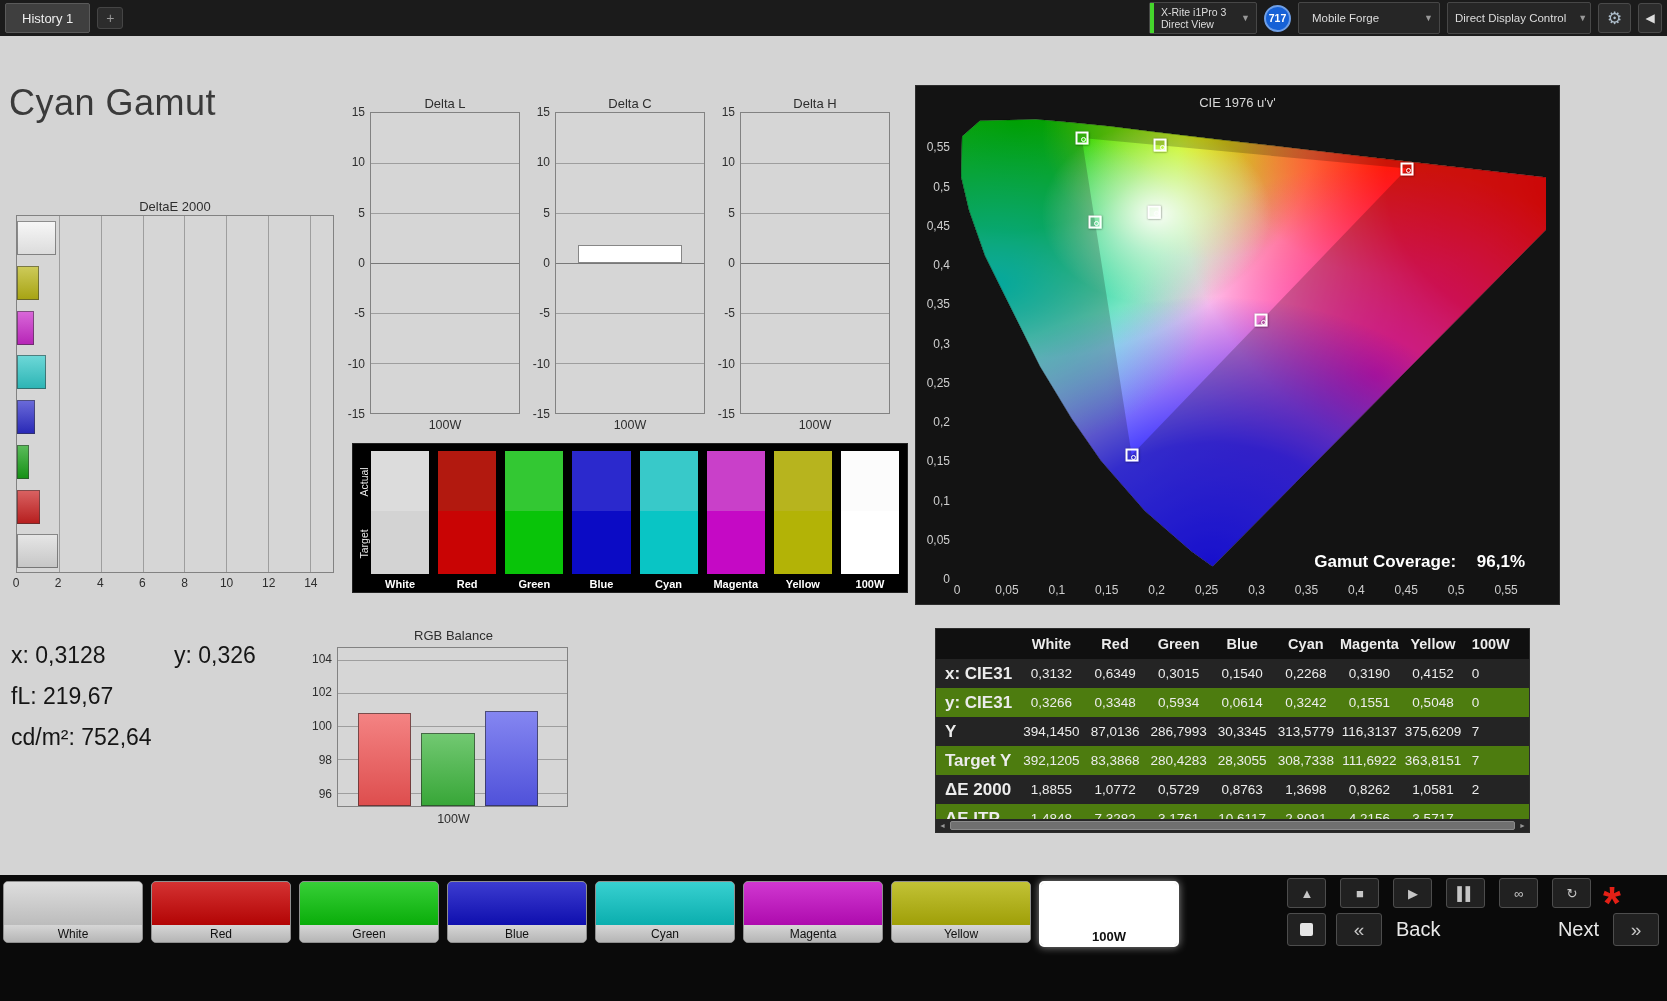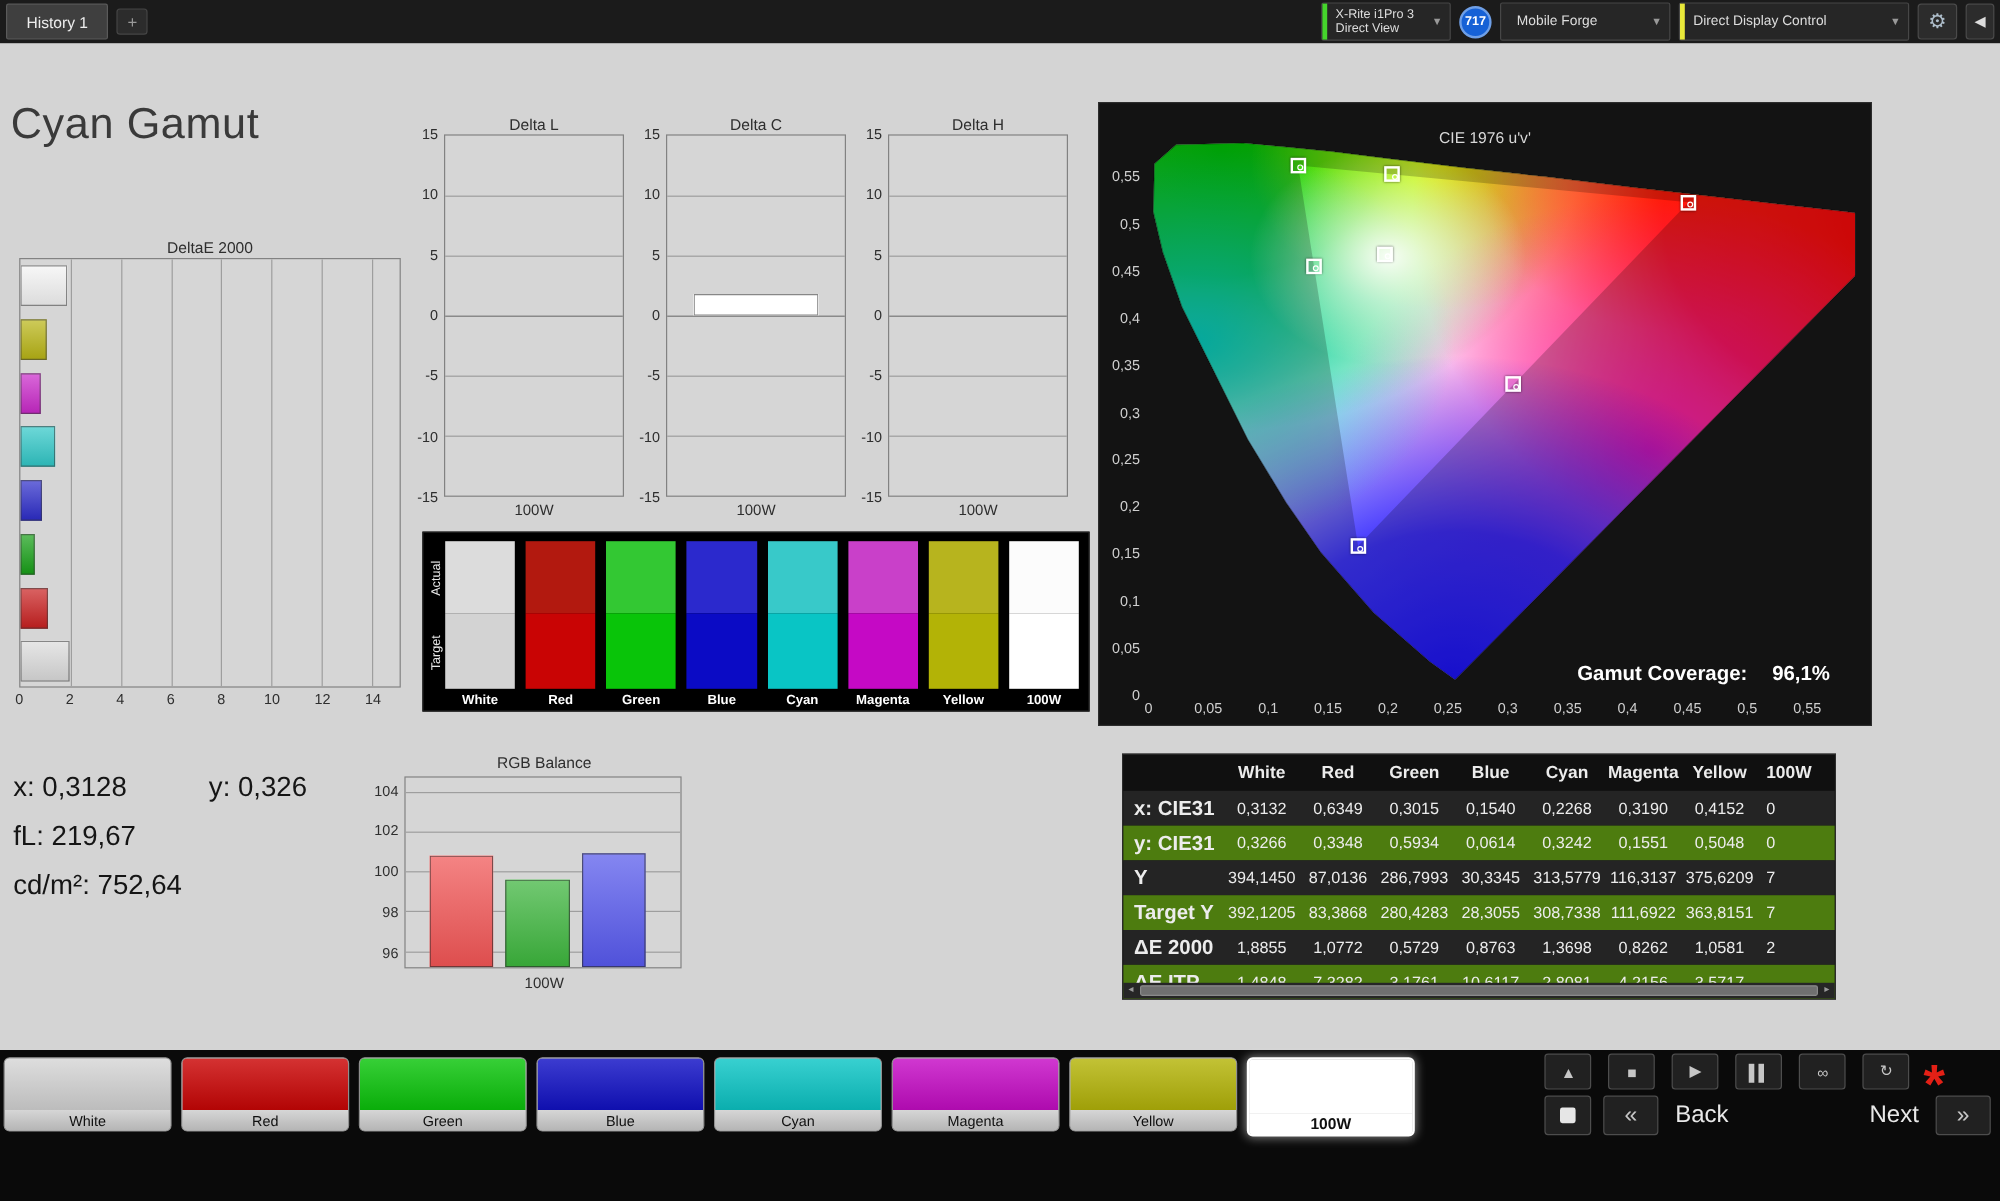--- a/index.html
+++ b/index.html
@@ -12,21 +12,21 @@
 .add-tab{width:26px;height:22px;background:#2c2c2c;border:1px solid #454545;color:#999;font-size:14px;display:flex;align-items:center;justify-content:center;border-radius:3px}
 .tb-spacer{flex:1}
 .dd{height:32px;background:#262626;border:1px solid #474747;display:flex;align-items:center;color:#ddd;border-radius:2px}
 .dd .accent{width:4px;align-self:stretch}
 .dd .lines{display:flex;flex-direction:column;justify-content:center;font-size:10.5px;line-height:12px;margin-left:7px;white-space:nowrap}
 .dd .one{font-size:11.5px}
 .dd .chev{color:#999;font-size:9px;margin-left:auto;margin-right:6px;padding-left:12px}
 .dd.pad{padding-left:6px}
 .dd-meter{width:108px}
 .dd-pattern{width:142px}
-.dd-display{width:192px}
+.dd-display{width:144px}
 .badge{width:27px;height:27px;border-radius:50%;background:#1661d6;border:2px solid #6f9fe6;color:#fff;font-size:10.5px;font-weight:bold;display:flex;align-items:center;justify-content:center}
 .icon-btn{width:33px;height:30px;background:#2c2c2c;border:1px solid #4a4a4a;border-radius:3px;color:#aebecb;font-size:17px;display:flex;align-items:center;justify-content:center}
 .icon-btn.small{width:24px;font-size:12px;color:#ddd}
 
 
 .page-title{position:absolute;left:9px;top:82px;font-size:36px;color:#3a3a3a;font-weight:400;letter-spacing:.5px}
 
 
 .chart-title{font-size:13px;color:#2e2e2e;text-align:center;height:15px;margin-bottom:1px;white-space:nowrap}
 .vgrid{position:absolute;top:0;bottom:0;width:1px;background:#9e9e9e}
@@ -54,21 +54,21 @@
 #strip-rowlabels{width:14px;height:123px;display:flex;flex-direction:column}
 .vert-label{flex:1;display:flex;align-items:center;justify-content:center;color:#e8e8e8;font-size:10.5px;writing-mode:vertical-rl;transform:rotate(180deg)}
 #strip-cols{flex:1;display:flex;gap:9px}
 .strip-col{flex:1;display:flex;flex-direction:column}
 .sw-actual{height:60px}
 .sw-target{height:63px}
 .sw-label{text-align:center;color:#fff;font-size:11px;font-weight:bold;margin-top:4px}
 
 
 #cie1976{position:absolute;left:915px;top:85px;width:645px;height:520px;background:#131313;border:1px solid #2c2c2c}
-#cie1976 .chart-title{color:#d8d8d8;margin-top:21px}
+#cie1976 .chart-title{color:#d8d8d8;margin-top:9px}
 #cie1976-plot{position:absolute;left:41px;top:30px;width:589px;height:463px}
 #cie-svg{position:absolute;left:0;top:0;width:100%;height:100%}
 .cie-xlab{position:absolute;top:100%;margin-top:4px;transform:translateX(-50%);color:#cfcfcf;font-size:12px;white-space:nowrap}
 .cie-ylab{position:absolute;right:100%;margin-right:7px;transform:translateY(-50%);color:#cfcfcf;font-size:12px;white-space:nowrap}
 .cie-marker{position:absolute;width:13px;height:13px;border:2px solid #fff;transform:translate(-50%,-50%);box-shadow:0 0 2px rgba(0,0,0,.6);z-index:3}
 .cie-dot{position:absolute;width:5px;height:5px;border:1.5px solid #fff;border-radius:50%;transform:translate(-50%,-50%)}
 #gamut-coverage{position:absolute;right:34px;bottom:32px;color:#fff;font-size:17px;font-weight:600;z-index:4}
 #gamut-coverage .cov-val{margin-left:16px}
 
 

